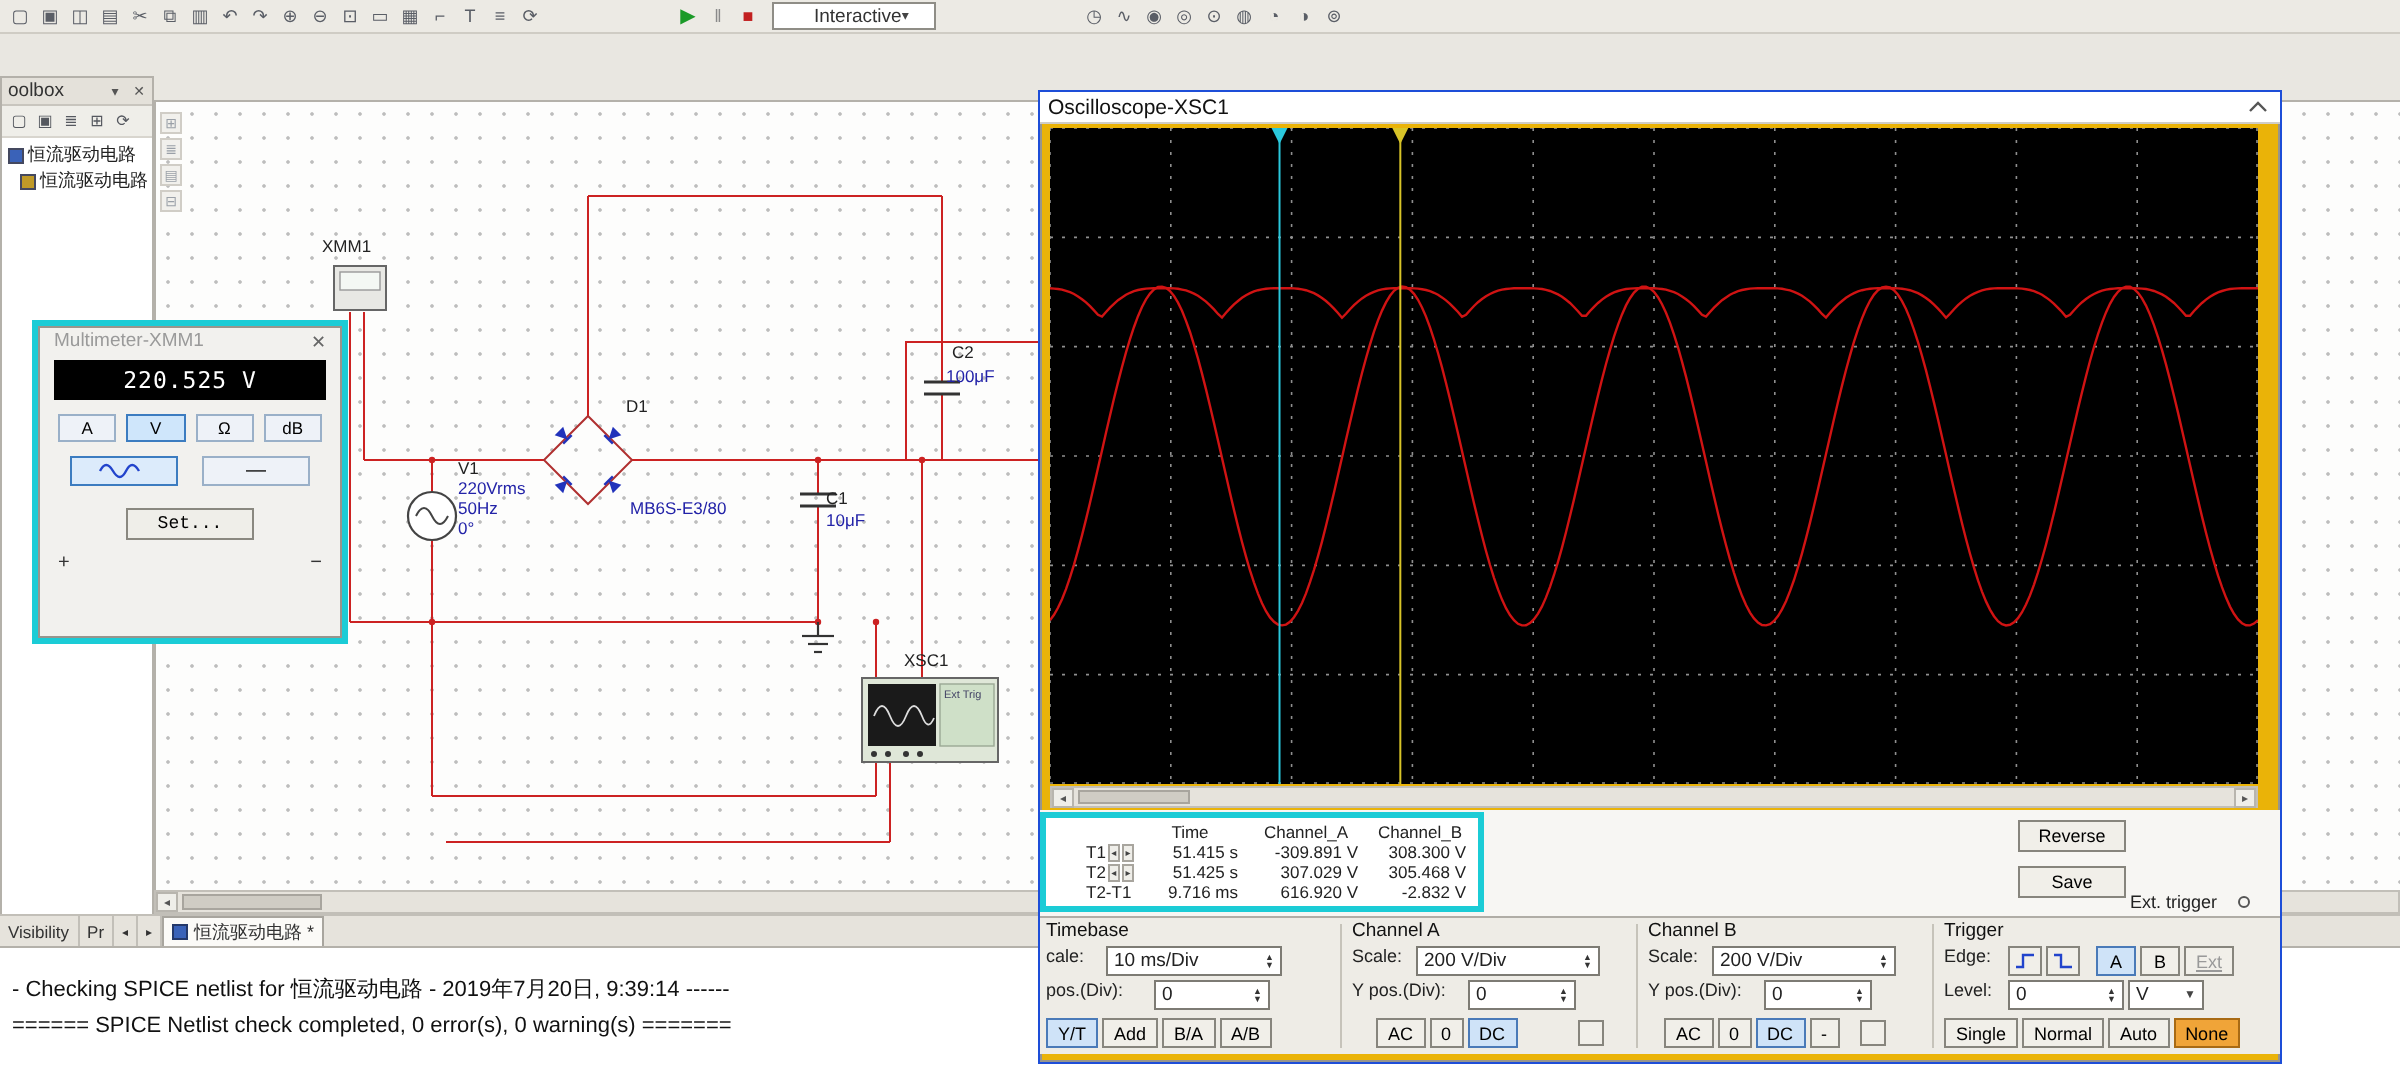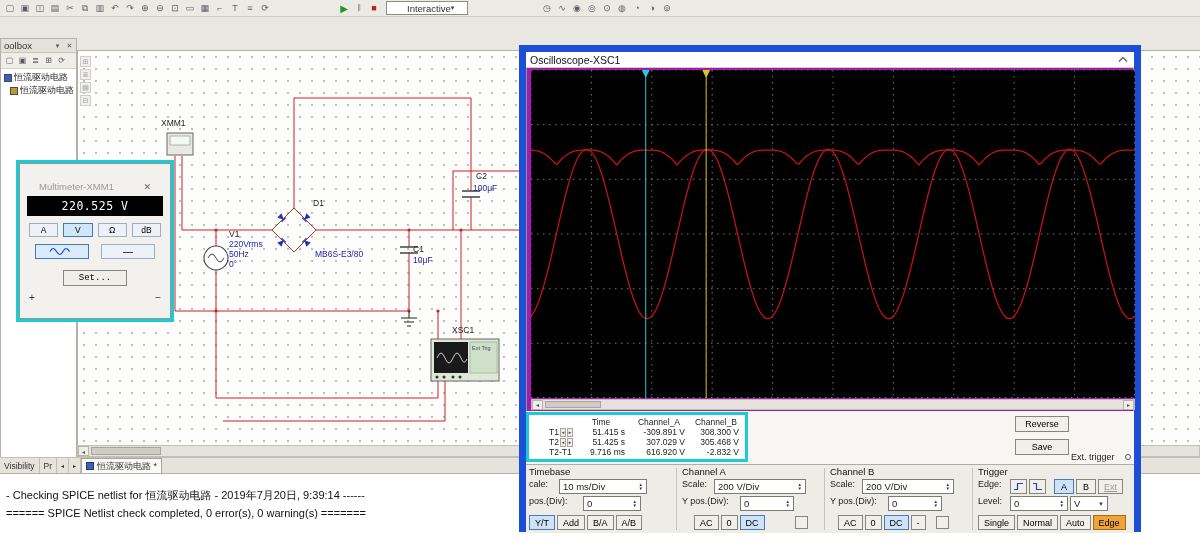--- a/index.html
+++ b/index.html
@@ -50,34 +50,34 @@
   #tabbar{position:absolute;left:0;top:457px;width:1200px;height:16px;background:#e6e3dc;border-top:1px solid #c2bfb8;display:flex;align-items:stretch;font-size:8.5px;}
   .btab{display:flex;align-items:center;padding:0 4px;border-right:1px solid #c2bfb8;color:#333;}
   .btab.arrow{font-size:6px;width:12px;justify-content:center;padding:0;}
   .btab.sheet{background:#fbfaf7;border:1px solid #a8a59e;border-bottom:none;font-size:9px;gap:3px;}
   .sheet-ico{width:8px;height:8px;background:#3a62b8;border:1px solid #24386a;display:inline-block;}
   #statusbar{position:absolute;left:0;top:473px;width:1200px;height:65px;background:#fff;border-top:1px solid #b4b1aa;padding:12px 0 0 6px;font-size:11px;color:#111;}
   #statusbar div{line-height:18px;white-space:nowrap;}
 
   
   #mm{position:absolute;left:16px;top:160px;width:158px;height:162px;border:3px solid #1bccd6;background:#f2f1ee;z-index:5;box-shadow:inset 0 0 0 1px #98958d;}
-  .mm-title{height:15px;display:flex;align-items:center;padding:0 20px;font-size:9.5px;color:#9a9a9a;margin-top:16px;}
+  .mm-title{height:15px;display:flex;align-items:center;padding:0 8px;font-size:9.5px;color:#9a9a9a;}
   .mm-close{margin-left:auto;color:#666;font-size:9px;}
   .mm-display{margin:2px 8px 0;height:20px;background:#000;color:#fff;font-family:"DejaVu Sans Mono",monospace;font-size:11.5px;display:flex;align-items:center;justify-content:center;letter-spacing:.5px;}
   .mm-modes{display:flex;gap:5px;padding:7px 10px 0;}
   .mm-btn{flex:1;height:14px;font-size:8.5px;background:#eef2f8;border:1px solid #9ab0c8;font-family:inherit;display:flex;align-items:center;justify-content:center;}
   .mm-btn.sel{background:#cfe6fb;border-color:#3c7cc0;}
   .mm-wave{display:flex;gap:12px;padding:7px 16px 0;}
   .mm-wbtn{flex:1;height:15px;background:#eef2f8;border:1px solid #9ab0c8;display:flex;align-items:center;justify-content:center;font-size:10px;}
   .mm-wbtn.sel{background:#dcebfb;border-color:#3c7cc0;}
   .mm-set{display:block;margin:11px auto 0;width:64px;height:16px;font-size:9px;background:#efeee9;border:1px solid #8a8880;font-family:Liberation Mono, monospace;}
   .mm-terms{display:flex;justify-content:space-between;padding:6px 10px 0;font-size:10px;color:#333;}
 
   
-  #scope{position:absolute;left:519px;top:45px;width:622px;height:487px;border:7px solid #1d4ed8;background:#a21caf;z-index:6;box-shadow:inset 0 0 0 1px #98958d;}
+  #scope{position:absolute;left:519px;top:45px;width:622px;height:487px;border:1px solid #1d4ed8;background:#eab308;z-index:6;box-shadow:inset 0 0 0 1px #98958d;}
   .sc-title{height:16px;background:#fff;border-bottom:1px solid #d0cdc6;display:flex;align-items:center;padding:0 6px 0 4px;font-size:10.5px;color:#111;}
   .sc-title svg{margin-left:auto;}
   .sc-display{margin:2px 5px 0;width:604px;height:328px;background:#000;}
   .sc-hscroll{margin:1px 0 0 5px;width:604px;height:11px;background:#e6e3dc;border:1px solid #c2bfb8;display:flex;align-items:center;}
   .sc-meas{position:relative;margin-top:1px;height:53px;background:#f7f6f3;}
   .meas-box{position:absolute;left:0;top:1px;width:222px;height:50px;border:3px solid #1bccd6;background:#fff;display:grid;grid-template-columns:44px 56px 60px 54px;grid-auto-rows:10px;align-content:start;padding-top:2px;font-size:8.5px;}
   .mc-h{text-align:center;color:#222;}
   .mc-v{text-align:right;padding-right:4px;}
   .mc-l{display:flex;align-items:center;gap:1px;padding-left:20px;}
   .cur-arrow{width:9px;height:9px;font-size:5px;display:inline-flex;align-items:center;justify-content:center;background:#efeee9;border:1px solid #a8a59e;color:#444;}
@@ -527,19 +527,19 @@
           </span>
           <span class="ginput" style="width:38px">
             <span class="val">V</span>
             <span style="font-size:6px;color:#444">▼</span>
           </span>
         </div>
         <div class="gbtns">
           <button class="gbtn">Single</button>
           <button class="gbtn">Normal</button>
           <button class="gbtn">Auto</button>
-          <button class="gbtn orange">Edge</button>
+          <button class="gbtn orange">None</button>
         </div>
       </div>
     </div>
   </div>
 
 </div>
 
 </body></html>

